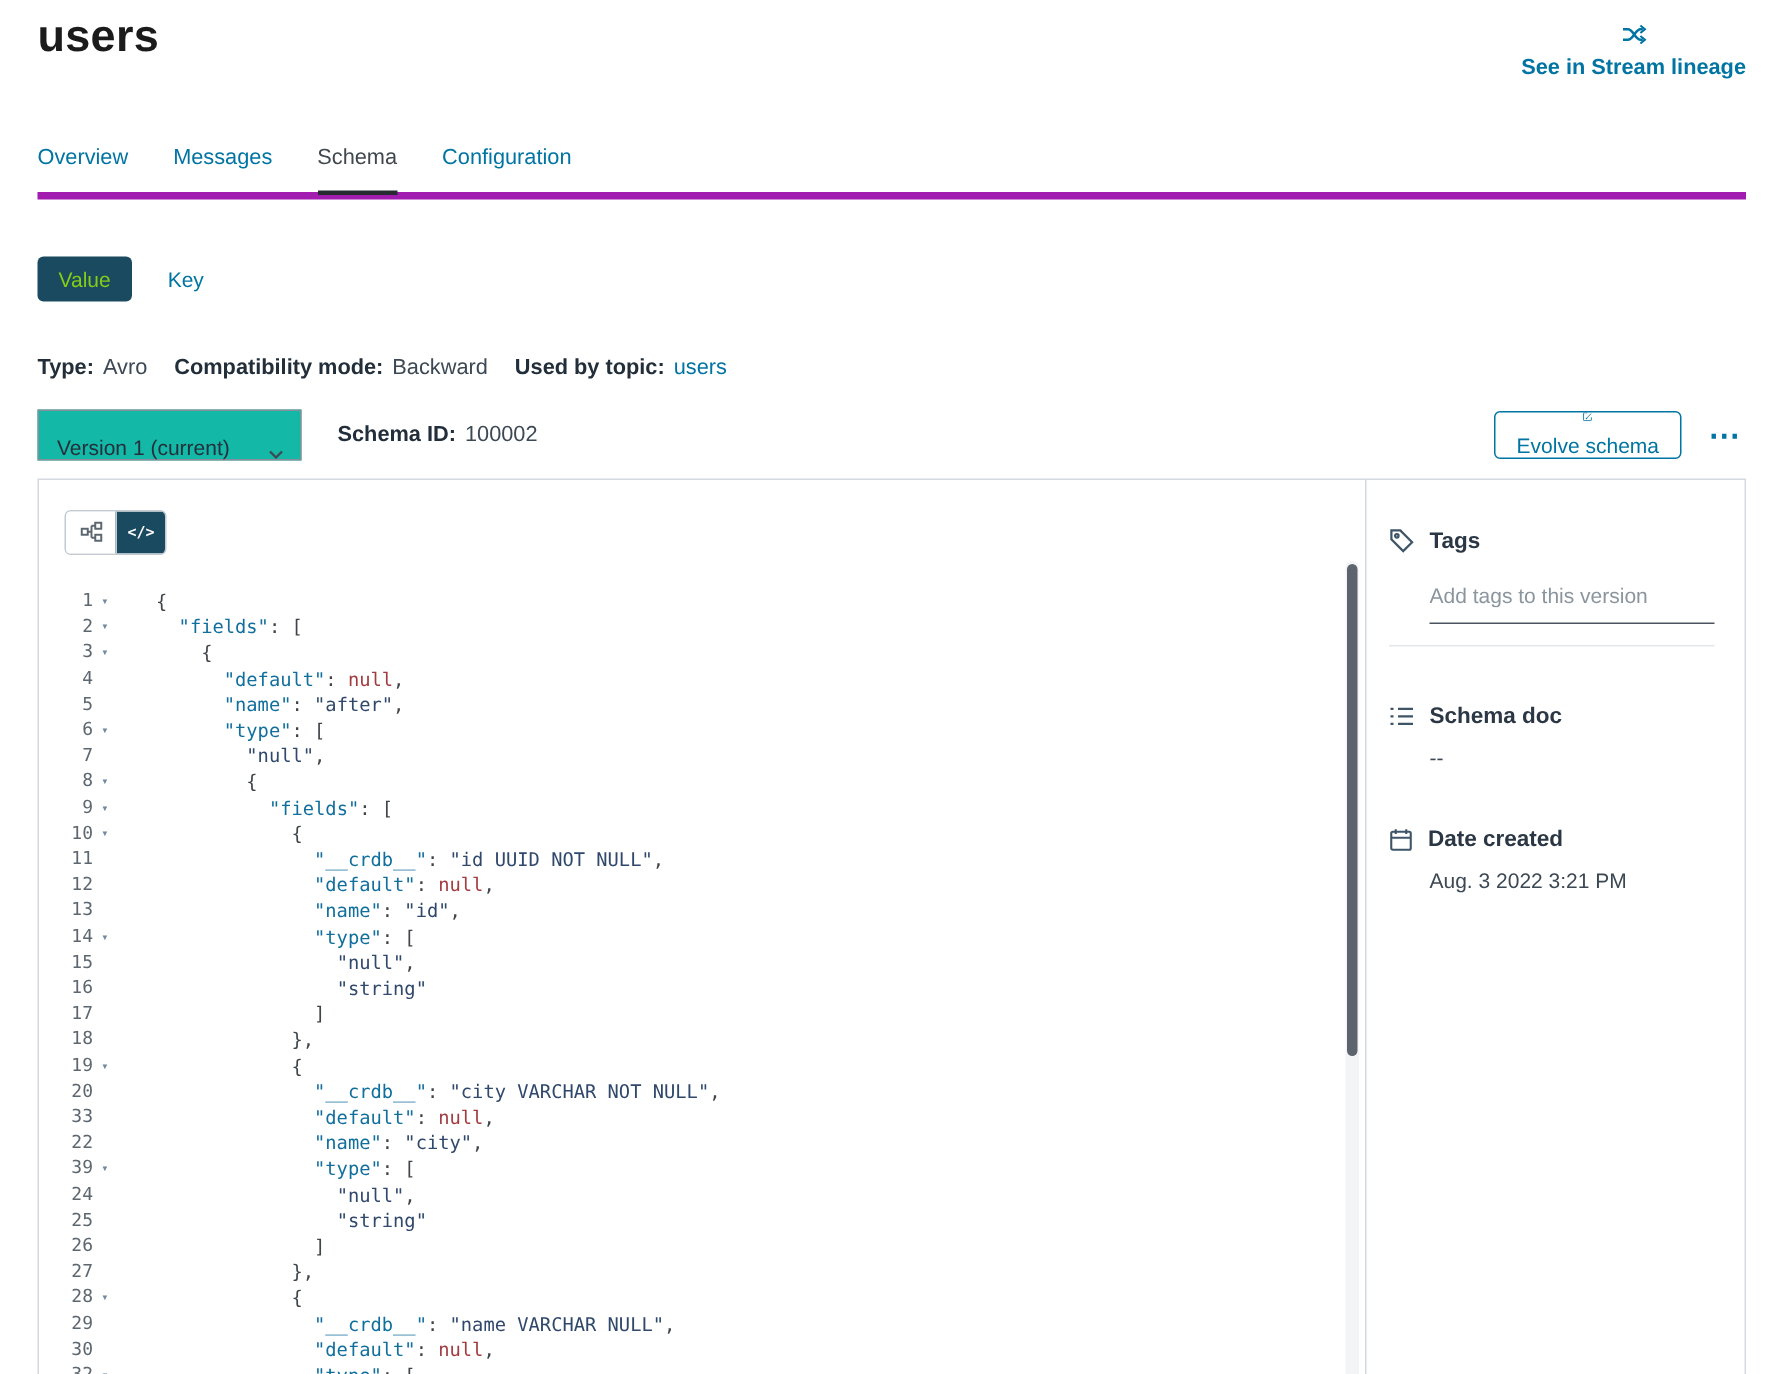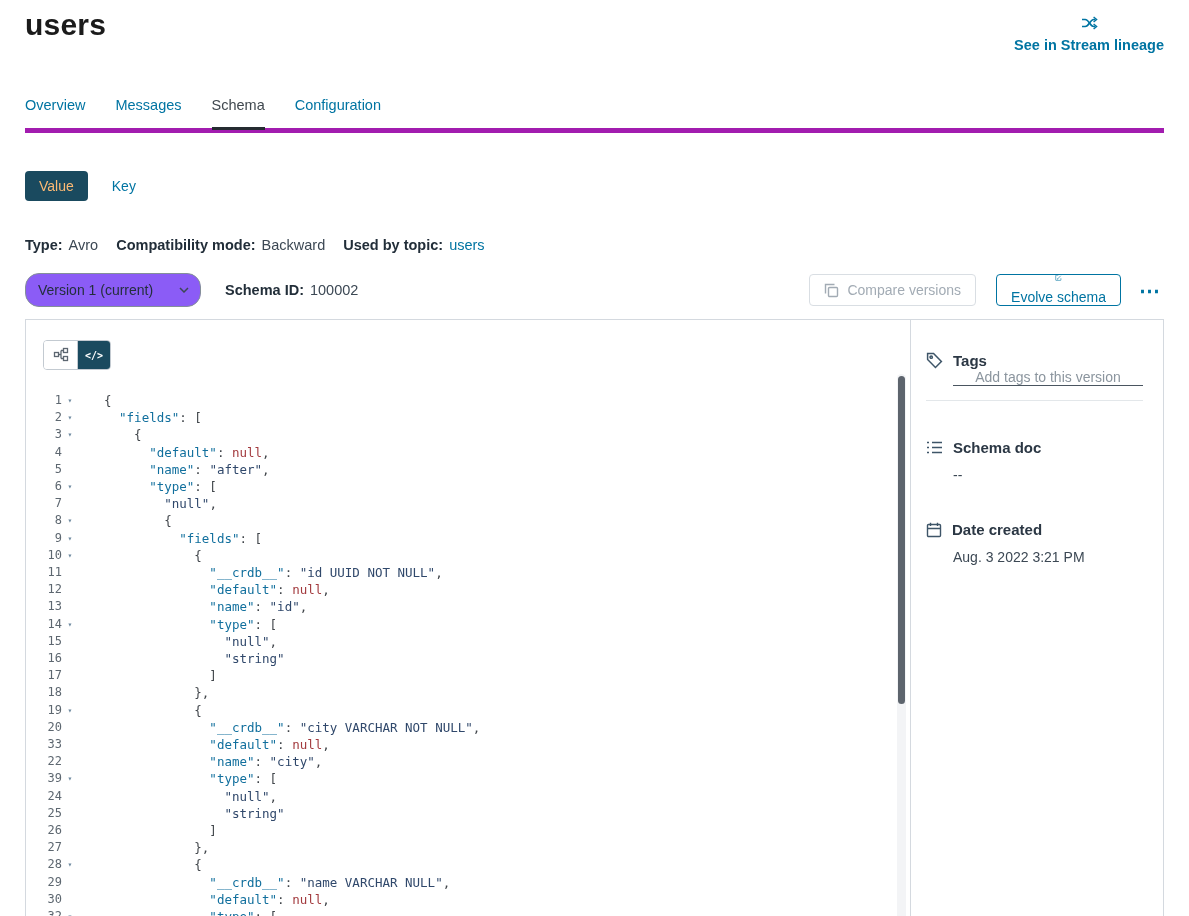--- a/index.html
+++ b/index.html
@@ -17,36 +17,36 @@
   .lineage { display:flex; align-items:center; gap:7px; margin-top:16px;
     color:#0074a2; font-size:14.5px; font-weight:700; cursor:pointer; text-decoration:none;flex-direction:column; }
 
   
   .tabs { display:flex; gap:30px; margin-top:44px; border-bottom:5px solid #a21caf; }
   .tab { font-size:14.5px; color:#0074a2; padding-bottom:14px; cursor:pointer; }
   .tab.active { color:#40484f; border-bottom:3px solid #252b31; margin-bottom:-2px; }
 
   
   .toggle-row { margin-top:38px; display:flex; align-items:center; gap:24px; }
-  .btn-value { background:#1a4a5f; color:#fdba74; border:none; border-radius:4px;
+  .btn-value { background:#1a4a5f; color:#84cc16; border:none; border-radius:4px;
     padding:7px 14px; font-size:14px; cursor:pointer; font-family:inherit; }
   .btn-key { background:none; border:none; color:#0074a2; font-size:14px; cursor:pointer; font-family:inherit; padding:0; }
 
   
   .meta-row { margin-top:36px; font-size:14.5px; display:flex; align-items:center; }
   .meta-row b { color:#222e39; font-weight:700; }
   .meta-row .val { color:#3c4854; margin-left:6px; }
   .meta-row .grp { margin-right:18px; }
   .meta-link { color:#0074a2; margin-left:6px; cursor:pointer; text-decoration:none; }
 
   
   .version-row { margin-top:20px; display:flex; align-items:center; }
-  .select { width:176px; height:34px; border:1px solid #848f99; border-radius:14px;
-    display:flex; align-items:center; justify-content:space-between;
-    padding:0 11px 0 12px; font-size:14px; color:#232f3b; cursor:pointer; background:#8b5cf6; }
+  .select { width:176px; height:34px; border:1px solid #848f99; border-radius:0;
+    display:flex; align-items:flex-end; justify-content:space-between;
+    padding:0 11px 0 12px; font-size:14px; color:#232f3b; cursor:pointer; background:#14b8a6; }
   .schema-id { margin-left:24px; font-size:14.5px; }
   .schema-id b { font-weight:700; color:#222e39; }
   .schema-id span { color:#3c4854; margin-left:6px; }
   .vr-spacer { flex:1; }
   .btn-o { height:32px; border-radius:4px; padding:0 14px; font-size:14px; background:#fff;
     display:inline-flex; align-items:center; gap:8px; cursor:pointer; font-family:inherit; }
   .btn-compare { border:1px solid #d9dee3; color:#a2abb4; cursor:default; }
   .btn-evolve { border:1px solid #0074a2; color:#0074a2; margin-left:20px; font-weight:400;flex-direction:column; }
   .more-btn { background:none; border:none; color:#0074a2; font-size:21px; font-weight:700;
     margin-left:14px; cursor:pointer; line-height:1; padding:2px 4px; }
@@ -75,22 +75,22 @@
   .scrollbar { position:absolute; top:54px; right:4px; width:9px; height:680px;
     background:#f3f4f6; border-radius:5px; }
   .scroll-thumb { position:absolute; top:2px; left:1px; width:7px; height:328px;
     background:#5d646d; border-radius:4px; cursor:grab; }
 
   
   .sidebar { flex:1; padding:32px 20px 0 15px; }
   .side-h { display:flex; align-items:center; gap:10px; font-size:15px; font-weight:700; color:#2b3744; }
   .side-body { margin-left:27px; }
   .tags-input { display:block; width:190px; border:none; border-bottom:1px solid #4a5560;
-    background:transparent; font-size:14px; color:#232f3b; padding:0 0 0;
-    outline:none; font-family:inherit;text-align:center; }
+    background:transparent; font-size:14px; color:#232f3b; padding:0 0 10px;
+    margin-top:20px; outline:none; font-family:inherit; }
   .tags-input::placeholder { color:#8b959e; }
   .side-divider { border:none; border-top:1px solid #e3e7ea; margin:14px 0 0; }
   .side-sec { margin-top:38px; }
   .side-val { font-size:14px; color:#3c4854; margin-top:11px; }
 </style>
 </head>
 <body>
 
 <div class="page">
 
@@ -135,27 +135,20 @@
     <div class="select">
       <span>Version 1 (current)</span>
       <svg width="10" height="6" viewBox="0 0 10 6" fill="none" stroke="#3c4854" stroke-width="1.5">
           <path d="M1 1l4 4 4-4"></path>
         </svg>
     </div>
     <span class="schema-id">
       <b>Schema ID:</b><span>100002</span>
     </span>
     <span class="vr-spacer"></span>
-    <button class="btn-o btn-compare" disabled="">
-      <svg width="15" height="15" viewBox="0 0 15 15" fill="none" stroke="#a2abb4" stroke-width="1.4">
-        <rect x="4.5" y="4.5" width="9" height="9" rx="1"></rect>
-        <path d="M10.5 1.5h-9v9"></path>
-      </svg>
-      <span>Compare versions</span>
-    </button>
     <button class="btn-o btn-evolve">
       <svg width="15" height="15" viewBox="0 0 15 15" fill="none" stroke="#0074a2" stroke-width="1.4">
         <path d="M13.5 8v4.5a1 1 0 0 1-1 1h-11a1 1 0 0 1-1-1v-11a1 1 0 0 1 1-1H7"></path>
         <path d="M5.8 9.2L13.2 1.8"></path>
         <path d="M5.8 9.2l-1.2 1.4 1.6-.3z" fill="#0074a2"></path>
       </svg>
       <span>Evolve schema</span>
     </button>
     <button class="more-btn">
       <span>⋯</span>

